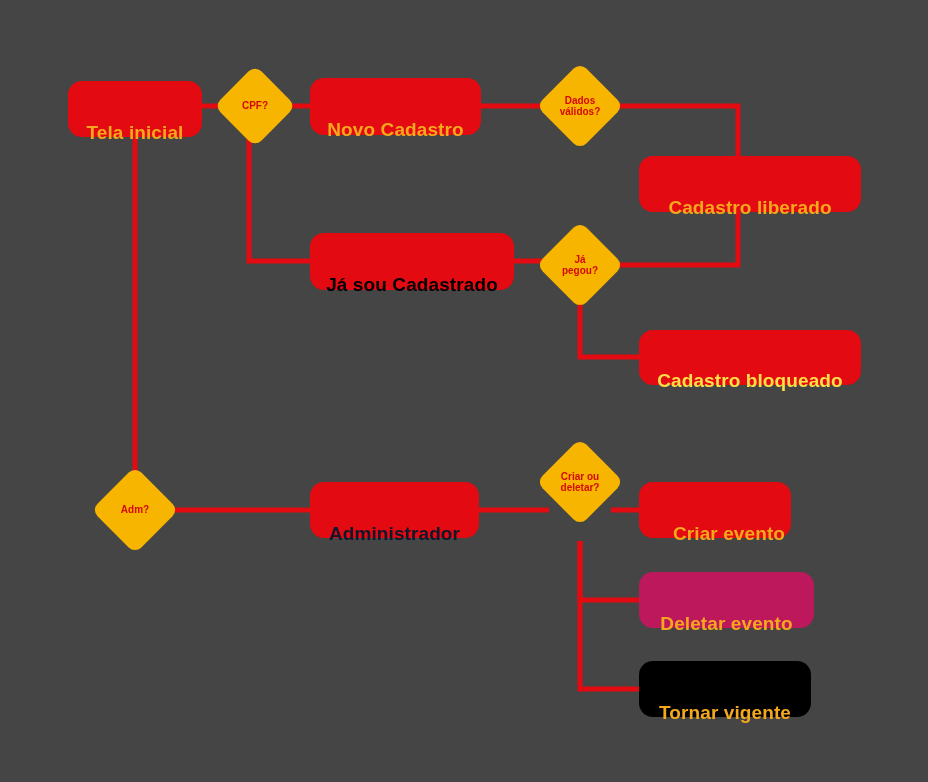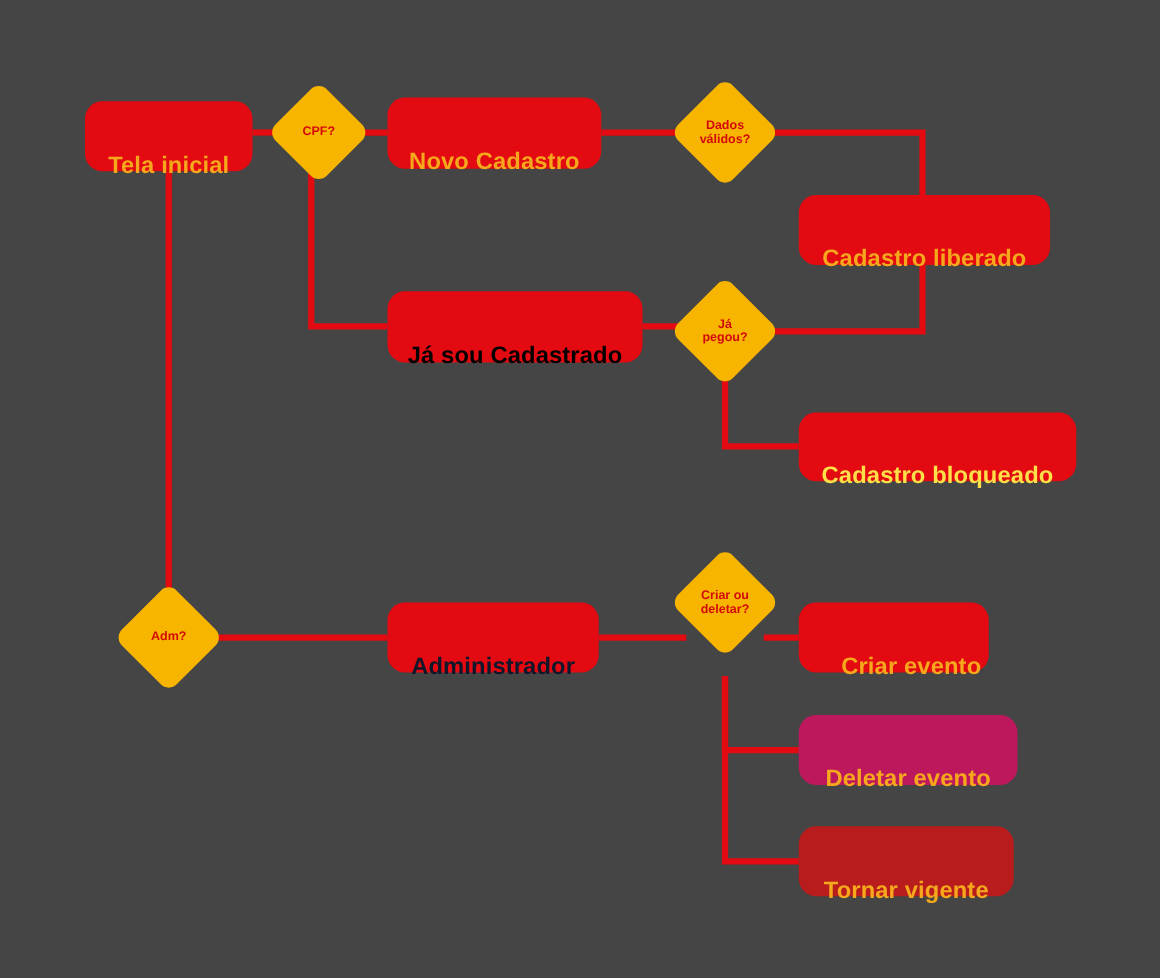--- a/index.html
+++ b/index.html
@@ -103,21 +103,21 @@
         <span class="diamond-label" style="color: rgb(212, 10, 10);">CPF?</span>
       </div>
       <div class="node-box" style="left: 310px; top: 78px; width: 171px; height: 57px; background: rgb(227, 10, 17);">
         <span class="node-label" style="color: rgb(245, 168, 28);">Novo Cadastro</span>
       </div>
       <div class="node-diamond" style="left: 549px; top: 75px; width: 62px; height: 62px;">
         <div class="diamond-shape" style="background: rgb(247, 181, 0);"></div>
         <span class="diamond-label" style="color: rgb(212, 10, 10);">Dados
 válidos?</span>
       </div>
-      <div class="node-box" style="left: 639px; top: 156px; width: 201px; height: 56px; background: rgb(227, 10, 17);">
+      <div class="node-box" style="left: 639px; top: 156px; width: 222px; height: 56px; background: rgb(227, 10, 17);">
         <span class="node-label" style="color: rgb(245, 168, 28);">Cadastro liberado</span>
       </div>
       <div class="node-box" style="left: 310px; top: 233px; width: 204px; height: 57px; background: rgb(227, 10, 17);">
         <span class="node-label" style="color: #000000;">Já sou Cadastrado</span>
       </div>
       <div class="node-diamond" style="left: 549px; top: 234px; width: 62px; height: 62px;">
         <div class="diamond-shape" style="background: rgb(247, 181, 0);"></div>
         <span class="diamond-label" style="color: rgb(212, 10, 10);">Já
 pegou?</span>
       </div>
@@ -135,18 +135,18 @@
         <div class="diamond-shape" style="background: rgb(247, 181, 0);"></div>
         <span class="diamond-label" style="color: rgb(212, 10, 10);">Criar ou
 deletar?</span>
       </div>
       <div class="node-box" style="left: 639px; top: 482px; width: 152px; height: 56px; background: rgb(227, 10, 17); padding-left: 28px;">
         <span class="node-label" style="color: rgb(245, 168, 28);">Criar evento</span>
       </div>
       <div class="node-box" style="left: 639px; top: 572px; width: 175px; height: 56px; background: #be185d;">
         <span class="node-label" style="color: rgb(245, 168, 28);">Deletar evento</span>
       </div>
-      <div class="node-box" style="left: 639px; top: 661px; width: 172px; height: 56px; background: #b91c1c;">
+      <div class="node-box" style="left: 639px; top: 661px; width: 172px; height: 56px; background: #000000;">
         <span class="node-label" style="color: rgb(245, 168, 28);">Tornar vigente</span>
       </div>
     </div>
 
 </div>
 
 </body></html>

